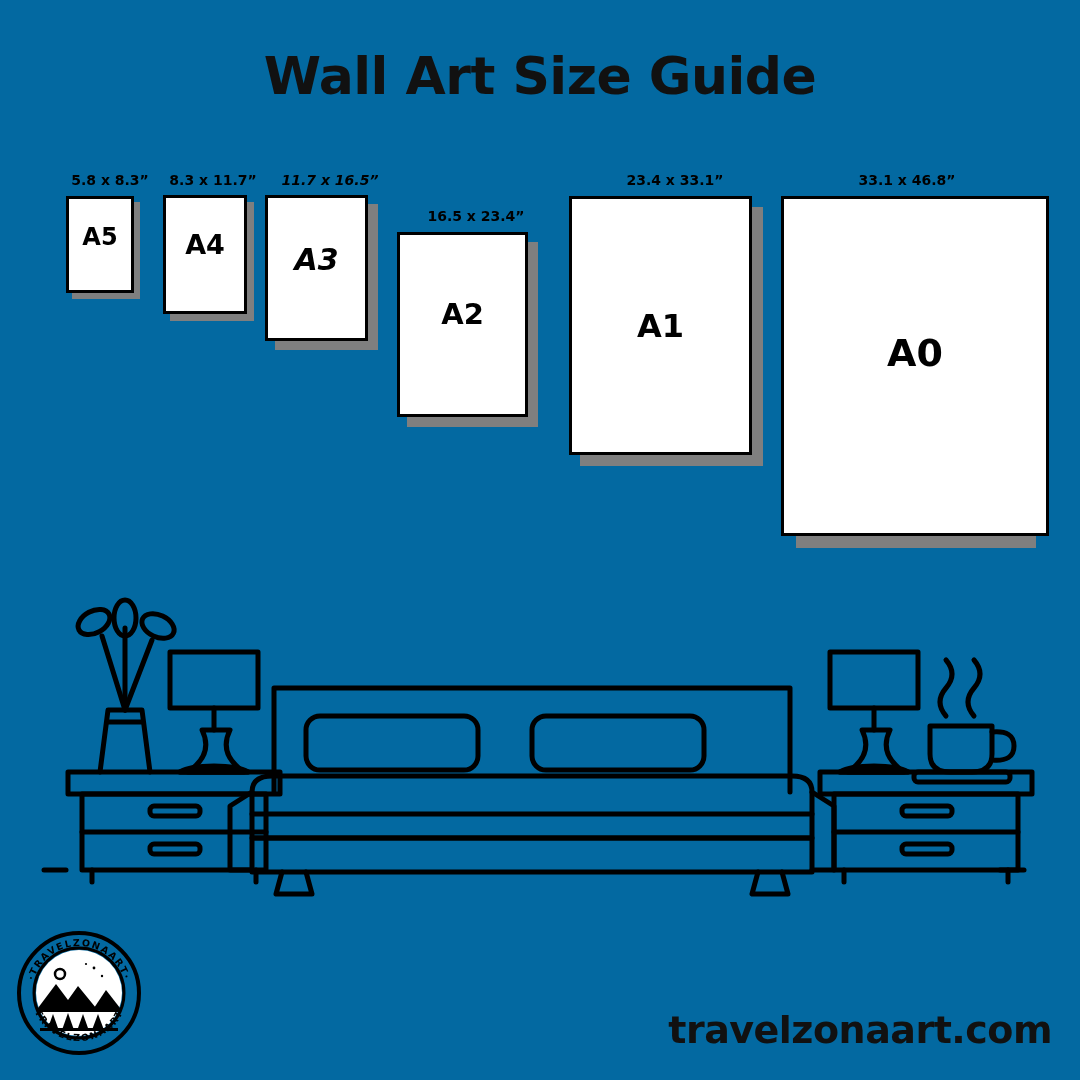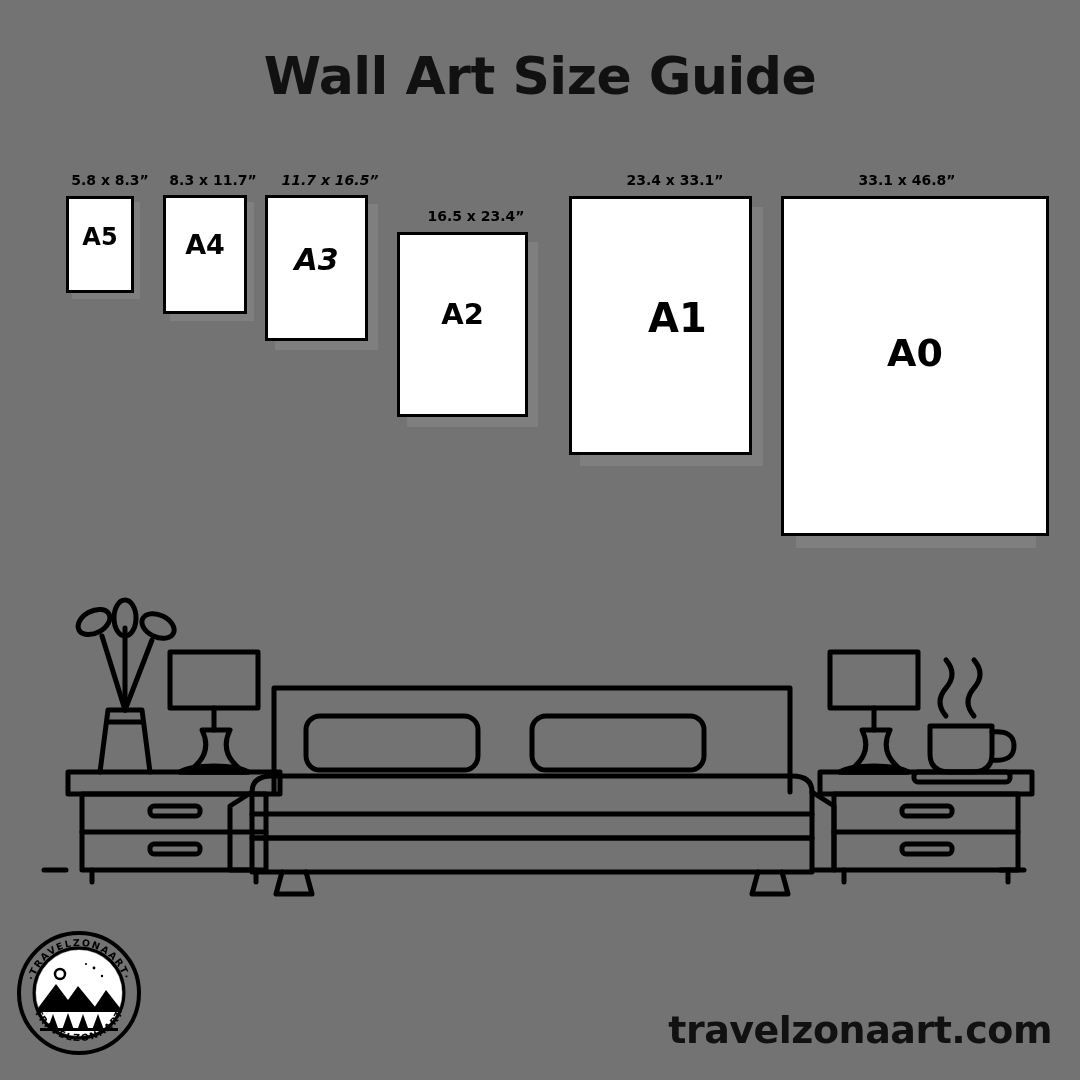--- a/index.html
+++ b/index.html
@@ -12,21 +12,21 @@
     height: 1080px;
     position: relative;
     font-family: "DejaVu Sans", sans-serif;
     overflow: hidden;
   }
   #page {
     position: absolute;
     left: 0; top: 0;
     width: 1080px;
     height: 1080px;
-    background: #737373;
+    background: #0369a1;
   }
 
   
   #title {
     position: absolute;
     left: 0;
     top: 46px;
     width: 1080px;
     text-align: center;
     font-family: "DejaVu Sans", sans-serif;
@@ -143,21 +143,21 @@
       <div class="frame-shadow" style="left:15px; top:34px; width:131px; height:185px;"></div>
       <div class="frame-box" style="left:5px; top:24px; width:131px; height:185px;">
         <div class="frame-label" style="top:62px; font-size:29px;">A2</div>
       </div>
     </div>
 
     <div class="frame-group" style="left:566px; top:172px; width:210px; height:340px;">
       <div class="dim-label" style="left:-2px; top:0px; width:222px;">23.4 x 33.1”</div>
       <div class="frame-shadow" style="left:14px; top:35px; width:183px; height:259px;"></div>
       <div class="frame-box" style="left:3px; top:24px; width:183px; height:259px;">
-        <div class="frame-label" style="top:96px; font-size:40px;padding-left:17px;">A1</div>
+        <div class="frame-label" style="top:108px; font-size:32px;">A1</div>
       </div>
     </div>
 
     <div class="frame-group" style="left:778px; top:172px; width:262px; height:420px;">
       <div class="dim-label" style="left:18px; top:0px; width:222px;">33.1 x 46.8”</div>
       <div class="frame-shadow" style="left:18px; top:36px; width:240px; height:340px;"></div>
       <div class="frame-box" style="left:3px; top:24px; width:268px; height:340px;">
         <div class="frame-label" style="top:132px; font-size:38px;">A0</div>
       </div>
     </div>

